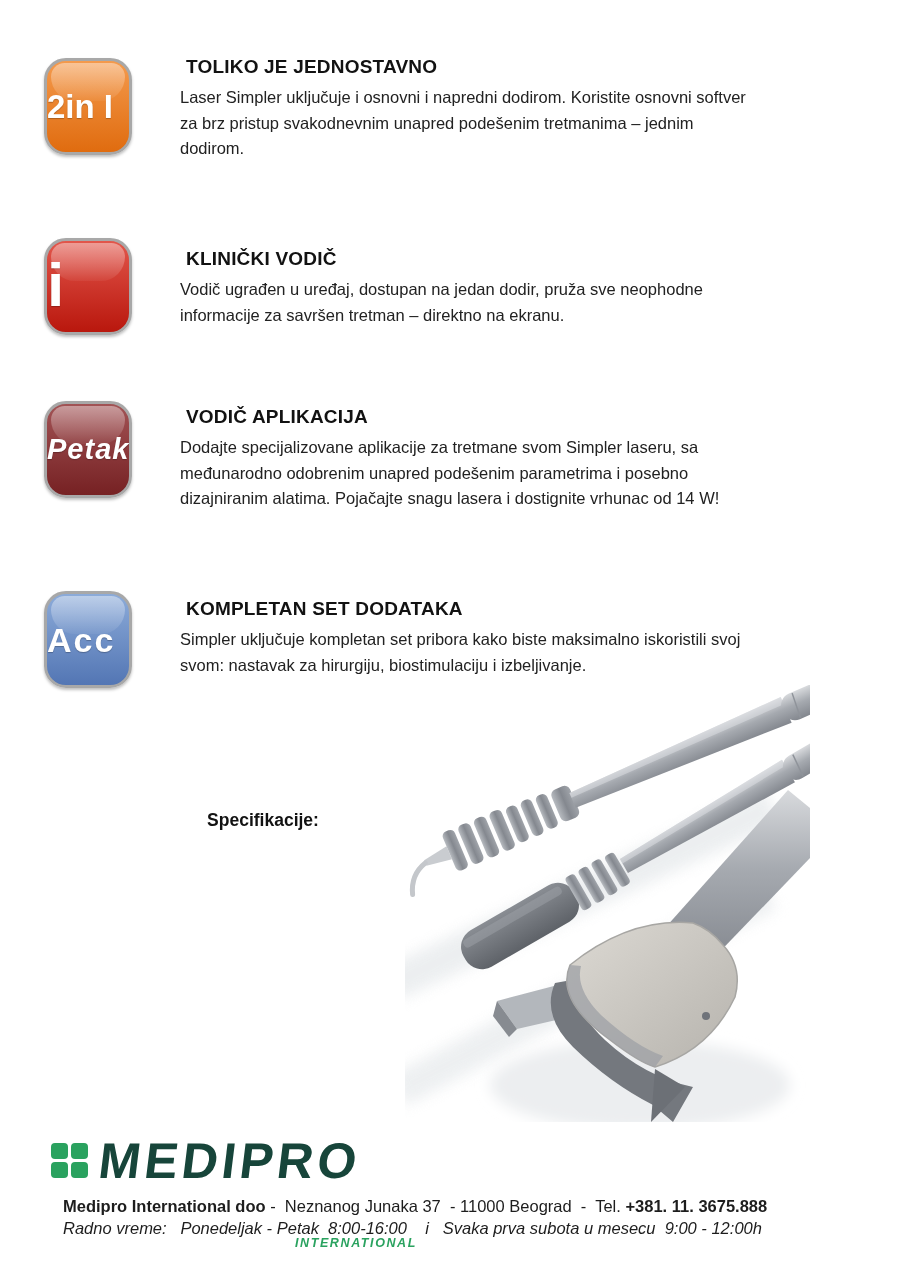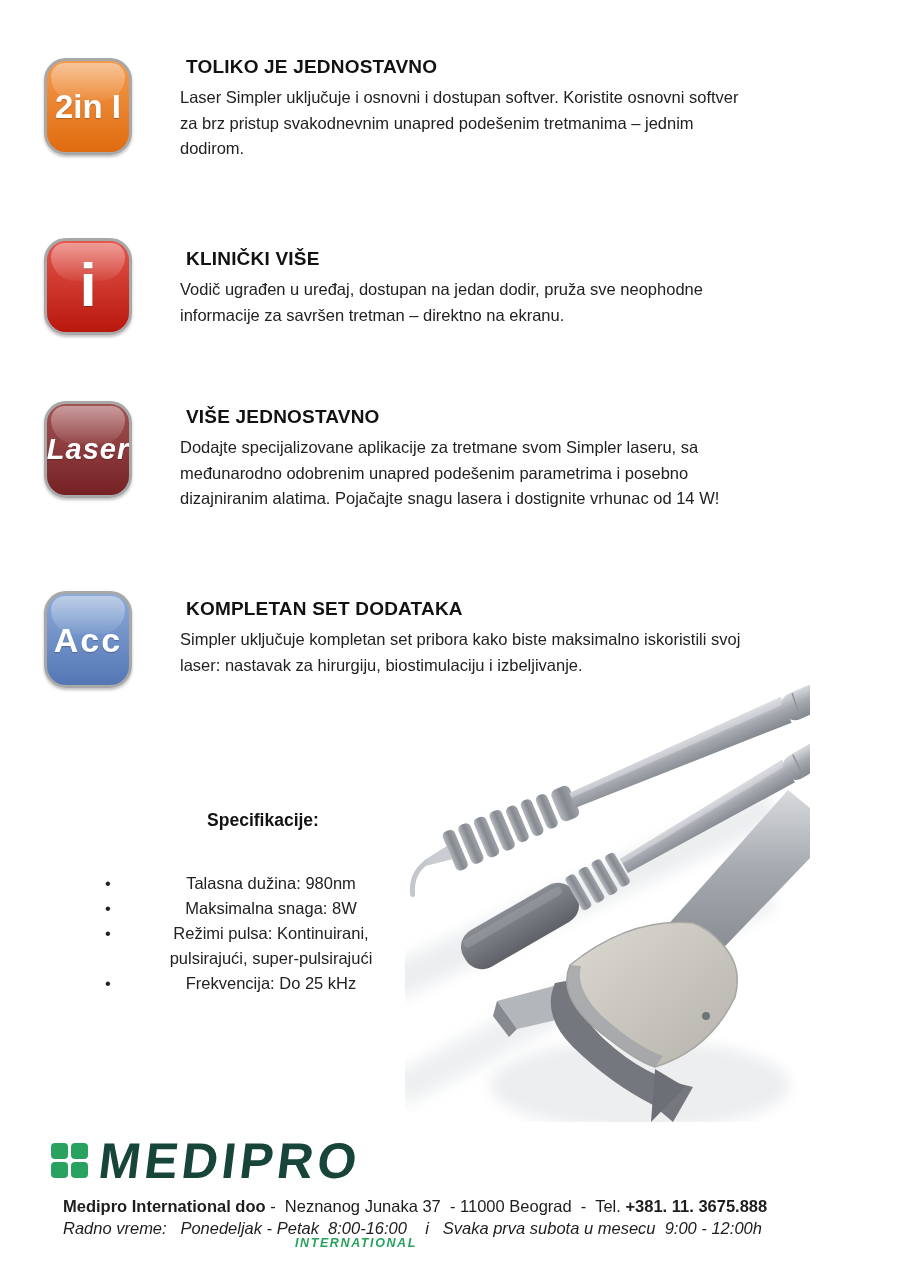--- a/index.html
+++ b/index.html
@@ -6,21 +6,21 @@
   .page{
     position:relative;width:905px;height:1279px;margin:0 auto;background:#ffffff;
     font-family:"Liberation Sans",sans-serif;color:#1d1d1d;overflow:hidden;
   }
   
   .feature{position:absolute;left:0;width:905px;height:0;}
   .f0{top:50px}.f1{top:242px}.f2{top:400px}.f3{top:592px}
   .badge{
     position:absolute;left:44px;top:0;width:88px;height:97px;
     border:3px solid #a8a8a8;border-radius:22px;box-sizing:border-box;
-    display:flex;align-items:center;justify-content:center;
+    display:flex;align-items:center;justify-content:flex-start;
     box-shadow:0 2px 3px rgba(0,0,0,0.25);
     overflow:hidden;
   }
   .f0 .badge{top:8px}.f1 .badge{top:-4px}.f2 .badge{top:1px}.f3 .badge{top:-1px}
   .badge::after{
     content:"";position:absolute;left:4px;right:4px;top:2px;height:42%;
     border-radius:16px 16px 28px 28px;
     background:linear-gradient(rgba(255,255,255,0.42),rgba(255,255,255,0.05));
     pointer-events:none;
   }
@@ -78,62 +78,55 @@
 </head>
 <body>
 
 <div class="page">
 
   <section class="feature f0">
     <div class="badge b0" style="background: linear-gradient(rgb(244, 154, 77) 0%, rgb(224, 108, 15) 100%);">
       <span class="badge-label">2in I</span>
     </div>
     <h2 class="feature-heading">TOLIKO JE JEDNOSTAVNO</h2>
-    <p class="feature-body">Laser Simpler uključuje i osnovni i dostupan softver. Koristite osnovni softver
+    <p class="feature-body">Laser Simpler uključuje i osnovni i napredni dodirom. Koristite osnovni softver
 za brz pristup svakodnevnim unapred podešenim tretmanima – jednim
 dodirom.</p>
   </section>
 
   <section class="feature f1">
     <div class="badge b1" style="background: linear-gradient(rgb(226, 86, 75) 0%, rgb(185, 23, 13) 100%);">
       <span class="badge-label">i</span>
     </div>
-    <h2 class="feature-heading">KLINIČKI VIŠE</h2>
+    <h2 class="feature-heading">KLINIČKI VODIČ</h2>
     <p class="feature-body">Vodič ugrađen u uređaj, dostupan na jedan dodir, pruža sve neophodne
 informacije za savršen tretman – direktno na ekranu.</p>
   </section>
 
   <section class="feature f2">
     <div class="badge b2" style="background: linear-gradient(rgb(162, 83, 85) 0%, rgb(118, 33, 35) 100%);">
-      <span class="badge-label">Laser</span>
-    </div>
-    <h2 class="feature-heading">VIŠE JEDNOSTAVNO</h2>
+      <span class="badge-label">Petak</span>
+    </div>
+    <h2 class="feature-heading">VODIČ APLIKACIJA</h2>
     <p class="feature-body">Dodajte specijalizovane aplikacije za tretmane svom Simpler laseru, sa
 međunarodno odobrenim unapred podešenim parametrima i posebno
 dizajniranim alatima. Pojačajte snagu lasera i dostignite vrhunac od 14 W!</p>
   </section>
 
   <section class="feature f3">
     <div class="badge b3" style="background: linear-gradient(rgb(140, 171, 217) 0%, rgb(83, 118, 180) 100%);">
       <span class="badge-label">Acc</span>
     </div>
     <h2 class="feature-heading">KOMPLETAN SET DODATAKA</h2>
     <p class="feature-body">Simpler uključuje kompletan set pribora kako biste maksimalno iskoristili svoj
-laser: nastavak za hirurgiju, biostimulaciju i izbeljivanje.</p>
+svom: nastavak za hirurgiju, biostimulaciju i izbeljivanje.</p>
   </section>
 
   <section class="specs">
     <h3 class="specs-heading">Specifikacije:</h3>
-    <ul class="specs-list">
-      <li>Talasna dužina: 980nm</li>
-      <li>Maksimalna snaga: 8W</li>
-      <li>Režimi pulsa: Kontinuirani,
-pulsirajući, super-pulsirajući</li>
-      <li>Frekvencija: Do 25 kHz</li>
-    </ul>
   </section>
 
   <div class="photo">
     <svg viewBox="0 0 405 437">
       <defs>
         <linearGradient id="gRod" x1="0" y1="0" x2="0" y2="1">
           <stop offset="0" stop-color="#d8dadd"></stop>
             <stop offset="0.45" stop-color="#a6aab0"></stop>
             <stop offset="1" stop-color="#83878e"></stop>
         </linearGradient>

